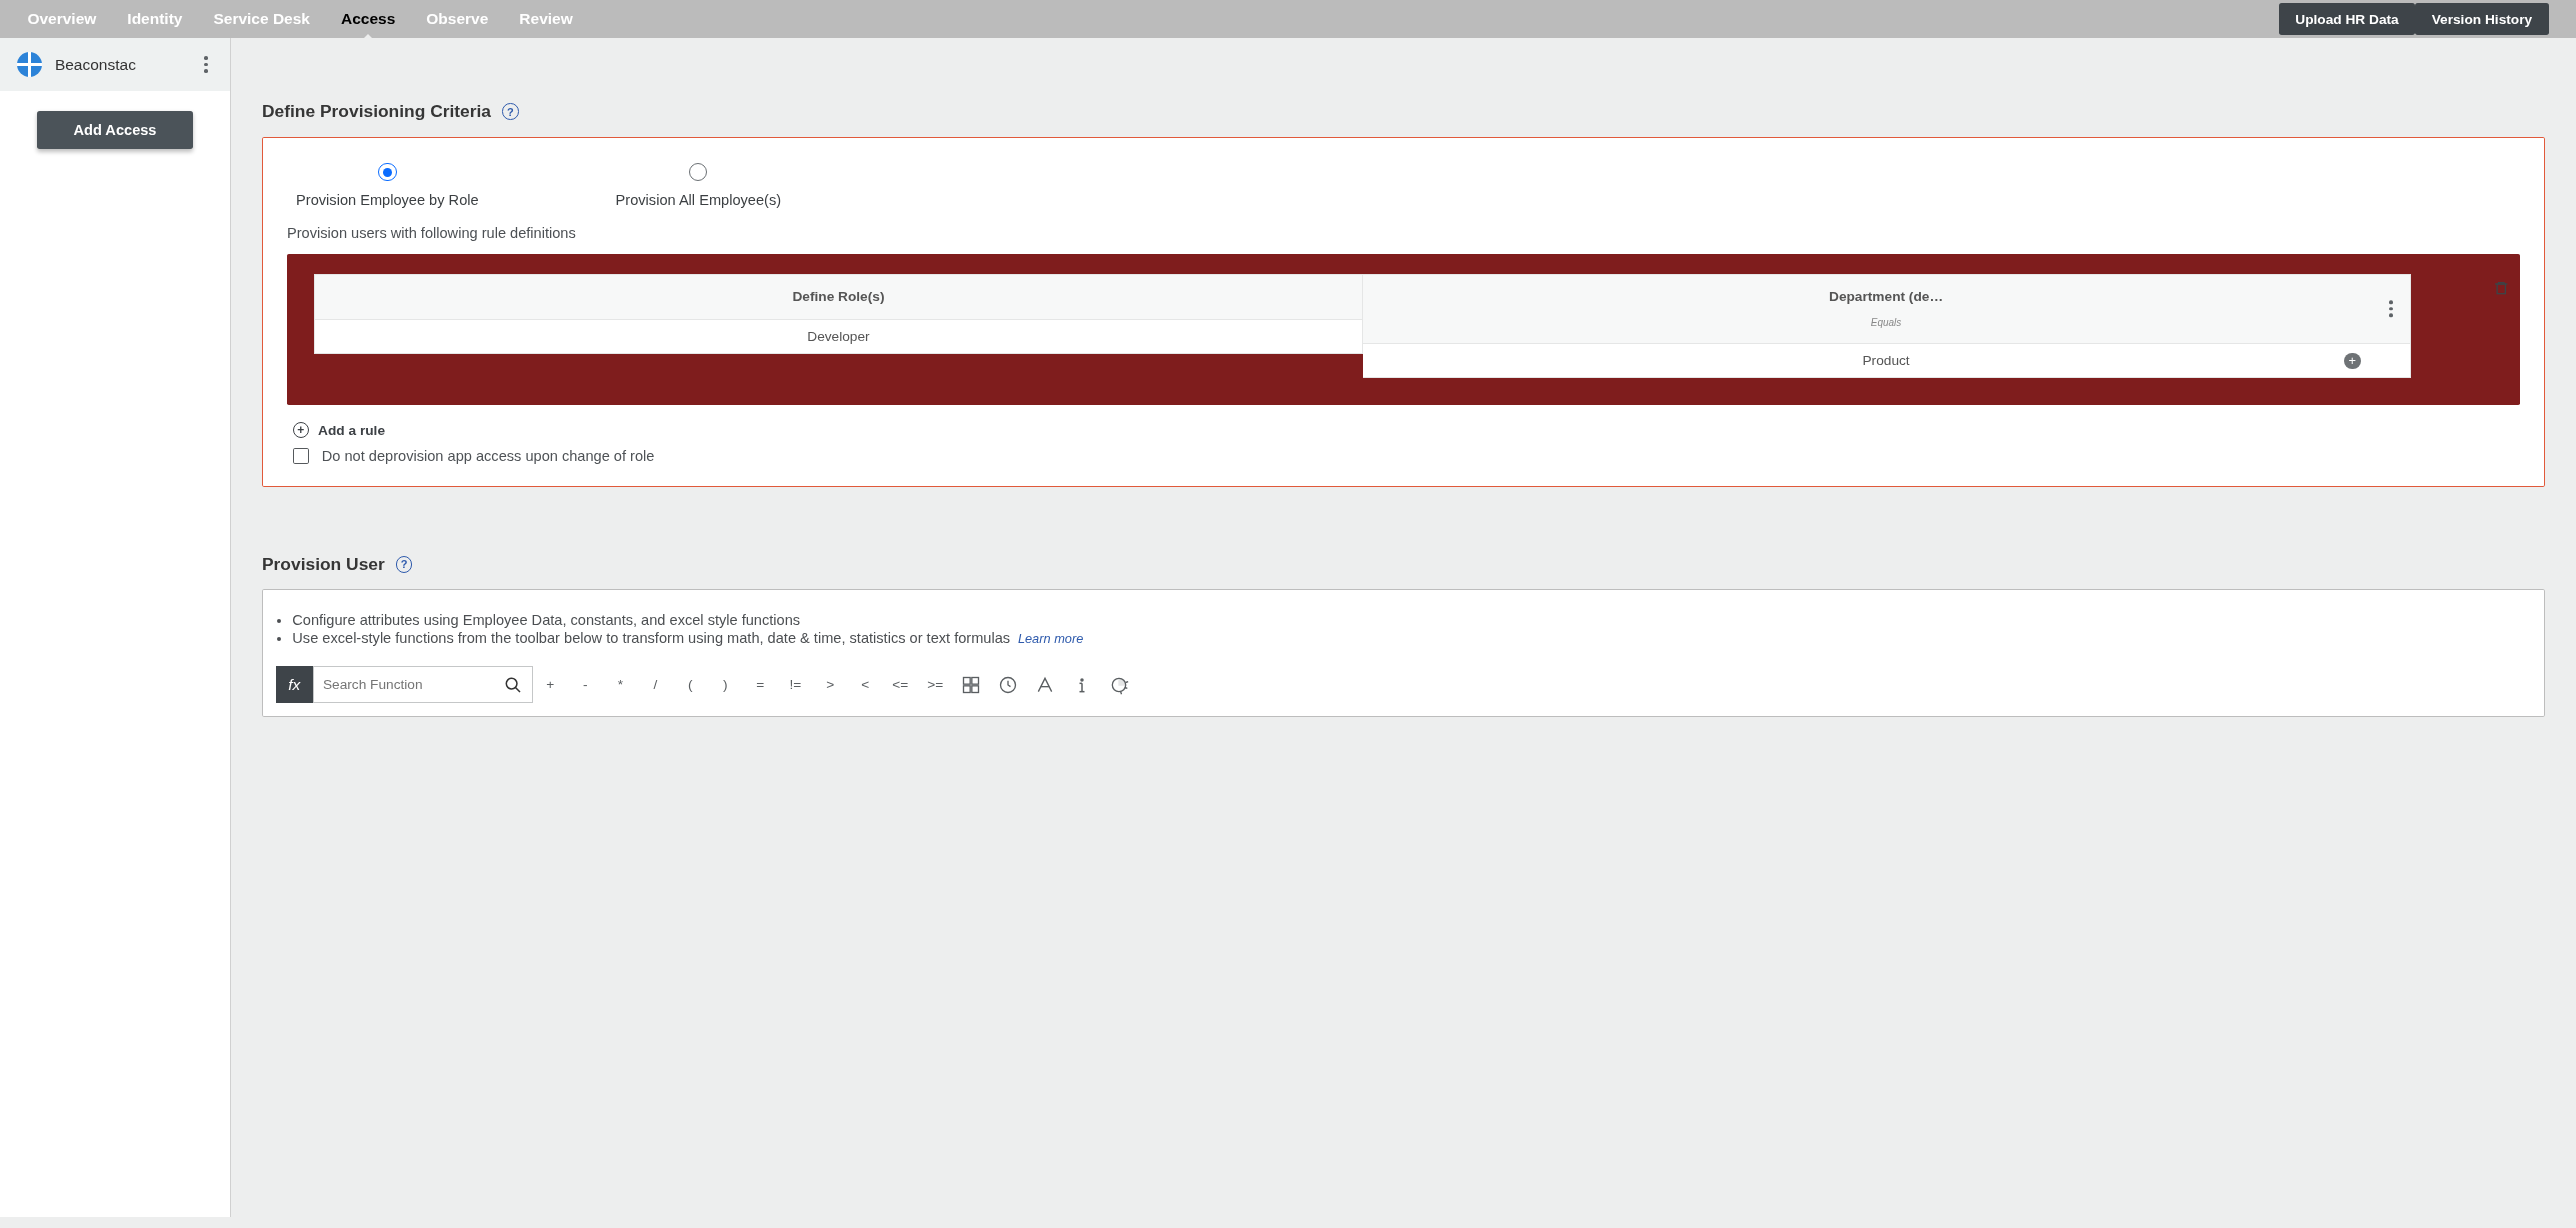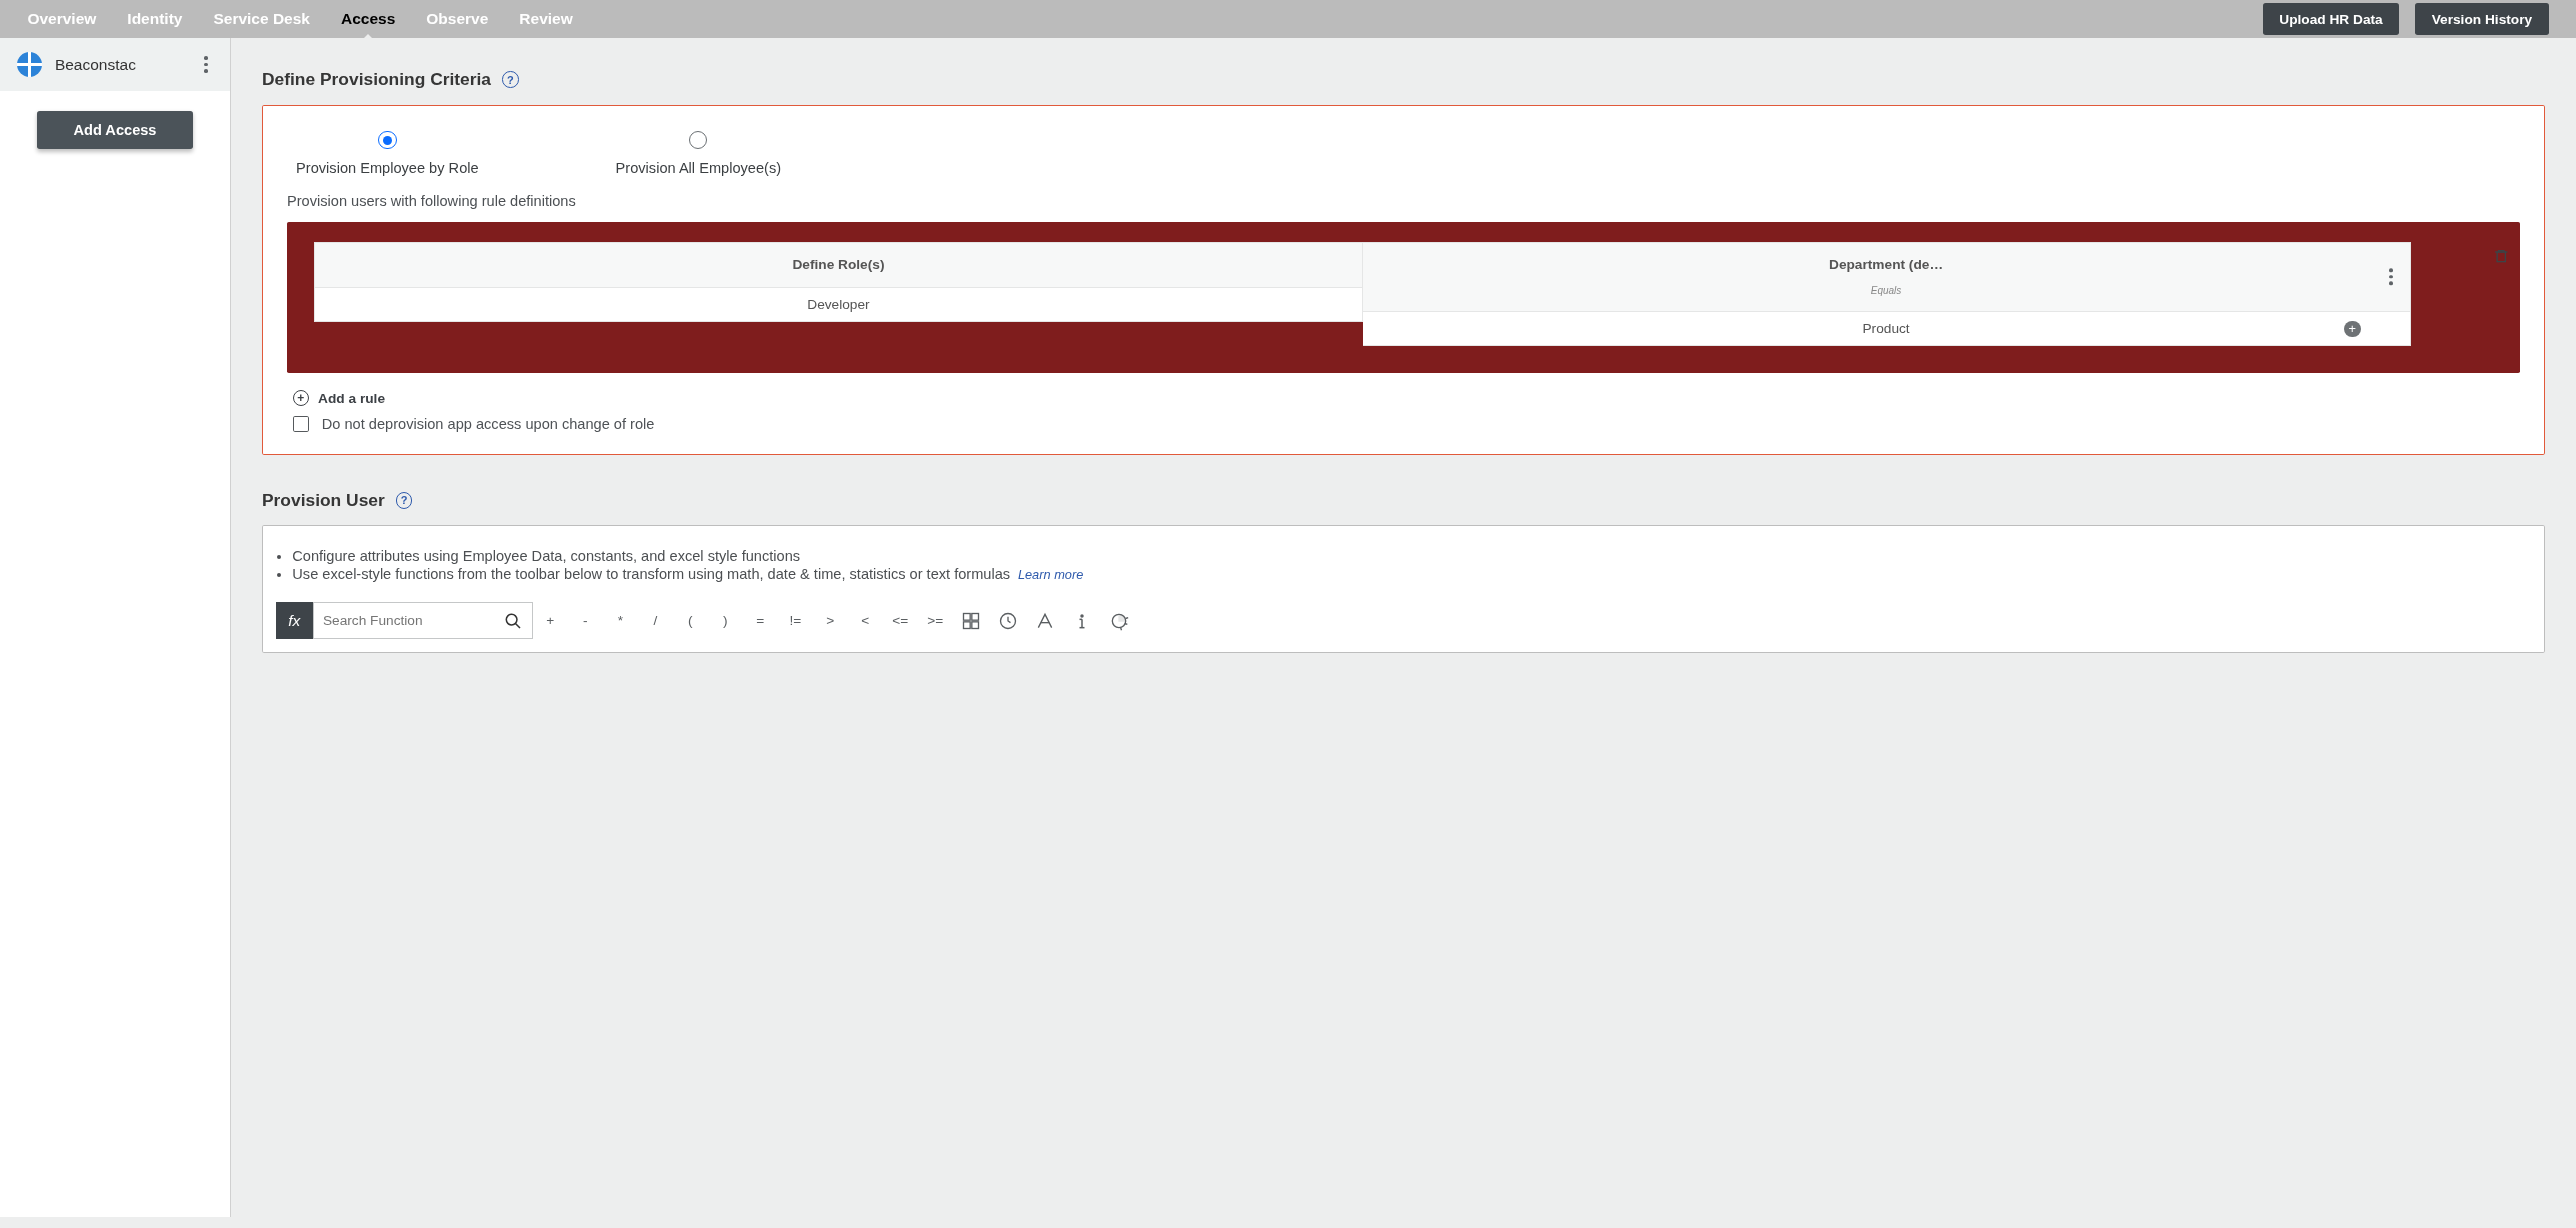--- a/index.html
+++ b/index.html
@@ -32,21 +32,21 @@
   .tab.active::after{
     content:"";
     position:absolute;
     bottom:-0.9px; left:50%;
     transform:translateX(-50%);
     width:0;height:0;
     border-left:8.2px solid transparent;
     border-right:8.2px solid transparent;
     border-bottom:8.2px solid #edeeee;
   }
-  .topbar-actions { margin-left:auto; display:flex; gap:16px; }
+  .topbar-actions { margin-left:auto; display:flex; gap:0; }
   .btn-dark{
     background:#3e4449;color:#fff;border:none;border-radius:2.7px;
     padding:8.2px 16.5px;font-size:13.7px;font-weight:700;cursor:pointer;
   }
 
   
   .page { display:flex; }
   .side {
     width:231px; background:#fff; min-height:calc(100vh - 49px);
     border-right:0.9px solid #d0d0d0;
@@ -70,21 +70,21 @@
   .btn-raised{
     background:#4b5359;color:#fff;border:none;border-radius:2.7px;
     padding:11px 27.4px;font-size:14.6px;font-weight:700;cursor:pointer;
     box-shadow:0 2.7px 4.6px rgba(0,0,0,.25);
     width:100%;
   }
 
   .main{ flex:1; padding:31px; }
   .section-title{
     font-size:17.4px;font-weight:700;color:#363636;
-    display:flex;align-items:center;gap:11px;margin-bottom:14.6px;
+    display:flex;align-items:center;gap:11px;margin-bottom:14.6px;margin-top:32px;
   }
   .help-icon{
     width:16.5px;height:16.5px;border:1.5px solid #2e5aac;border-radius:50%;
     color:#2e5aac;font-size:11px;display:flex;align-items:center;justify-content:center;
     font-weight:700;cursor:pointer;
   }
 
   .panel{
     border:0.9px solid #bdbdbd;background:#fff;border-radius:1.8px;
     padding:20px 24px;

